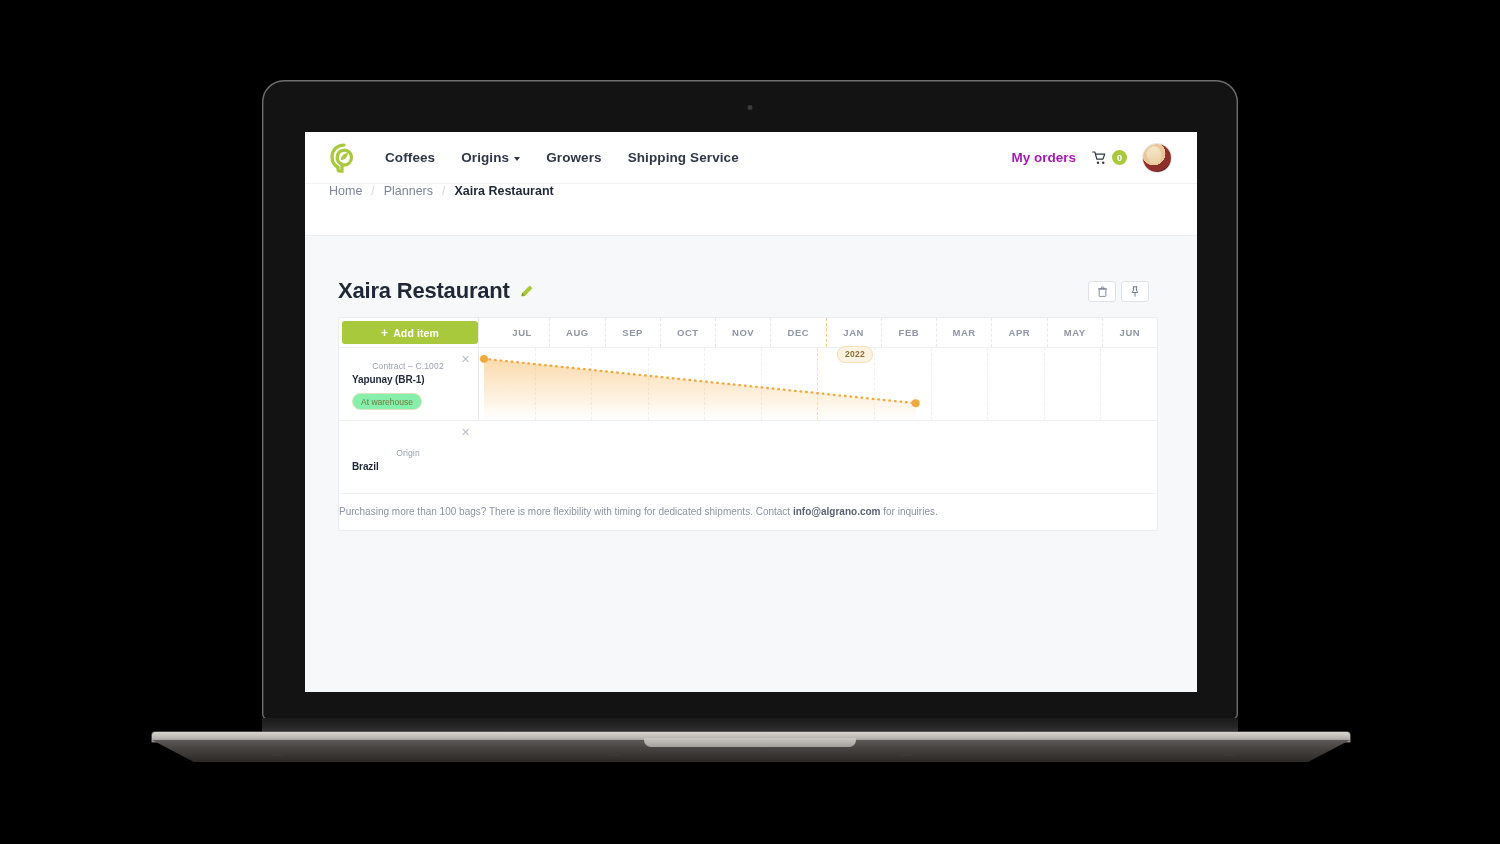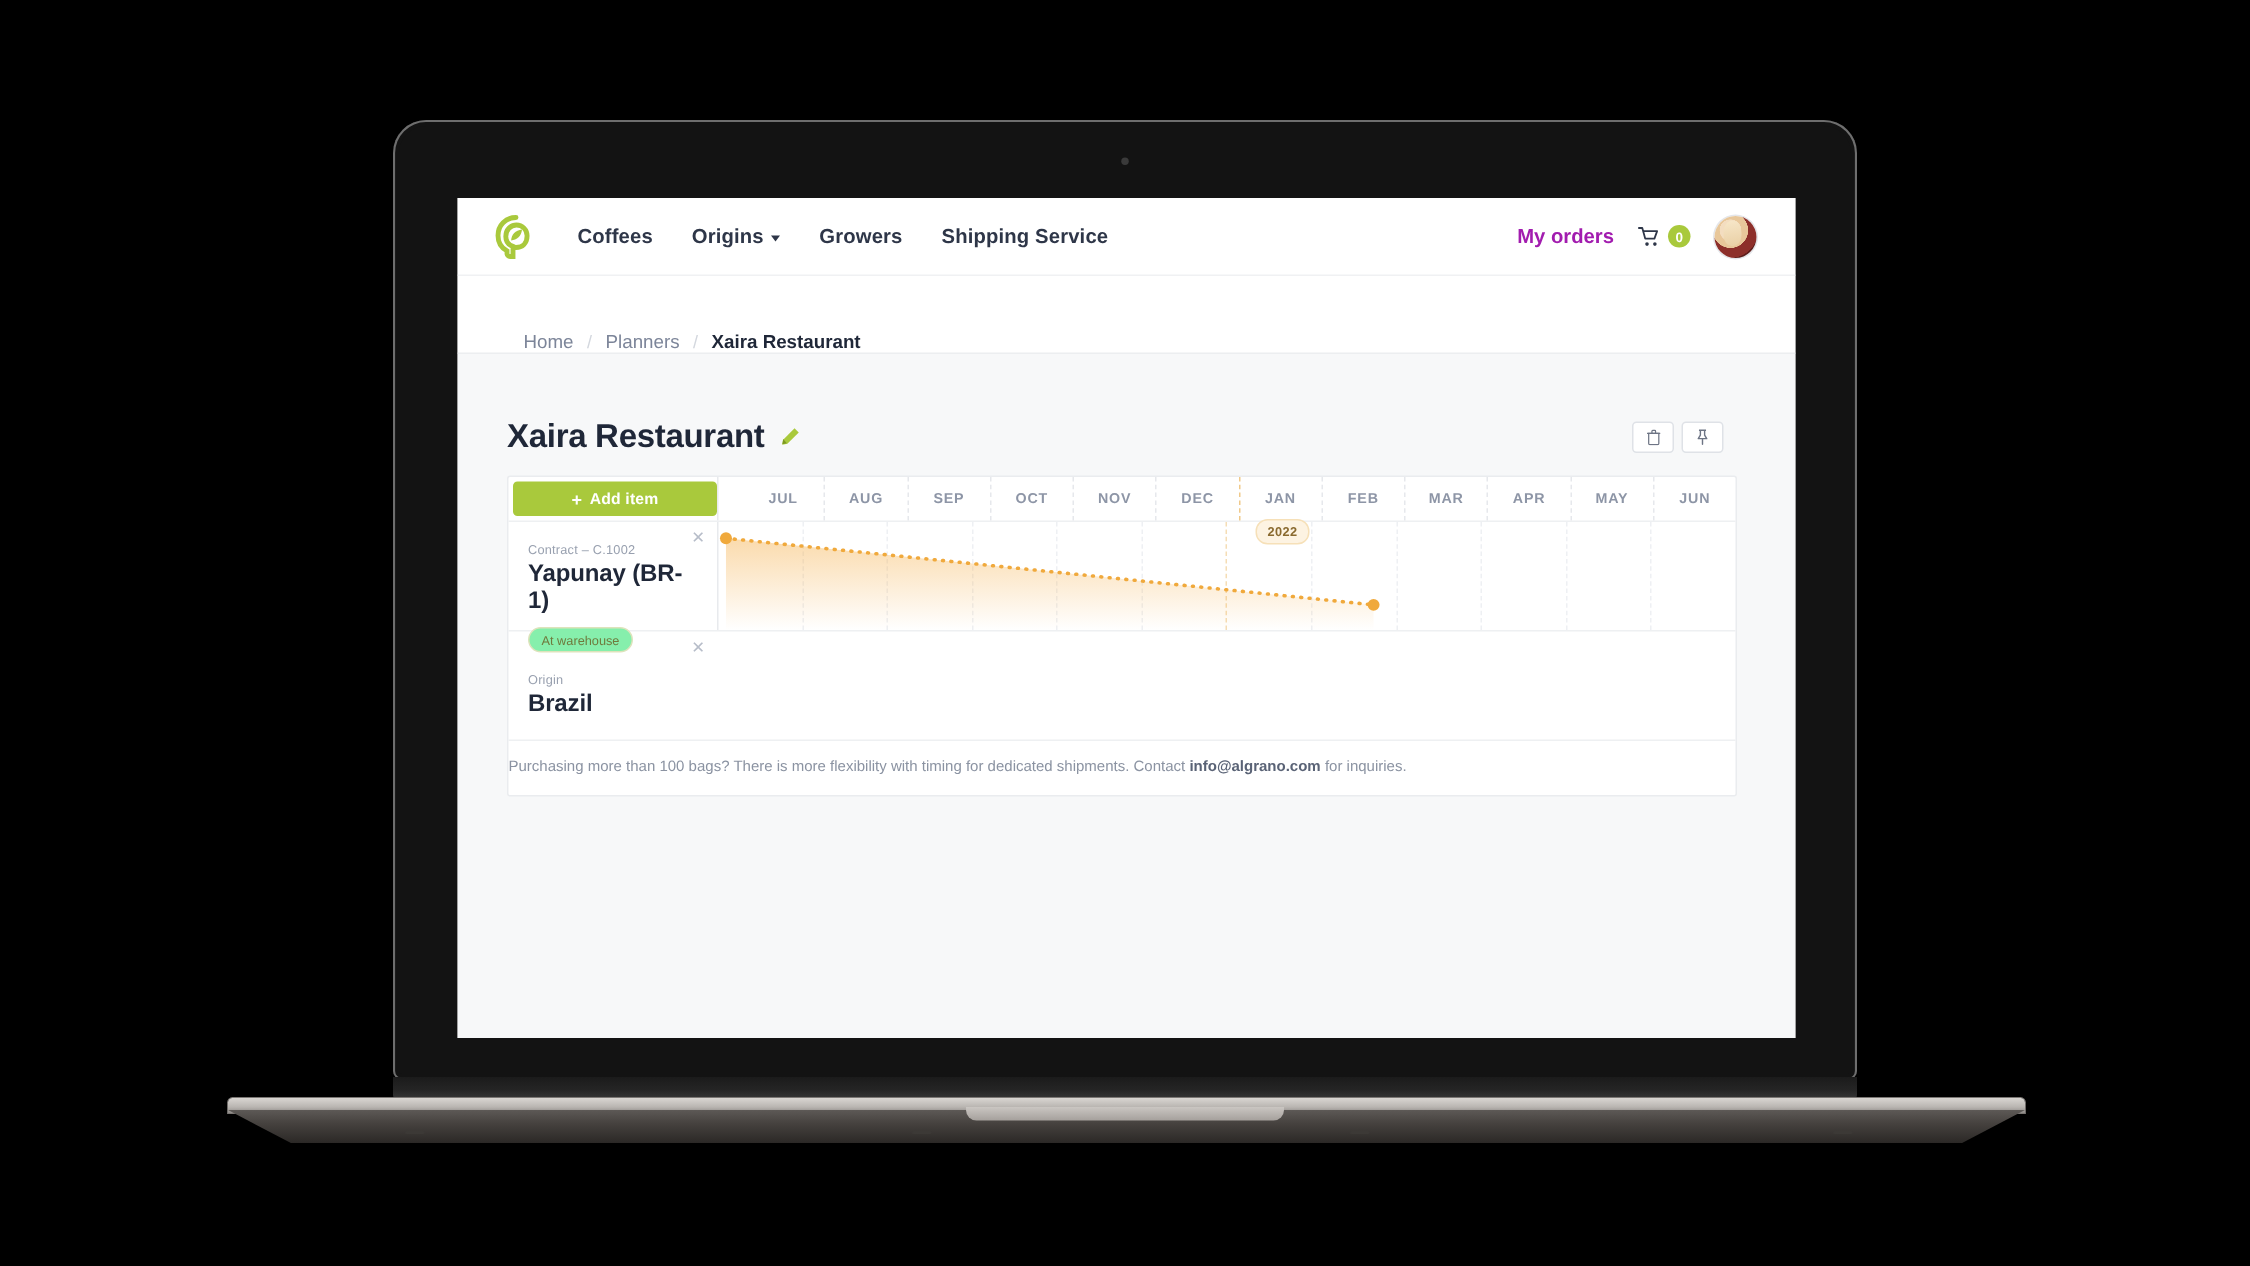--- a/index.html
+++ b/index.html
@@ -122,21 +122,21 @@
   #avatar::after {
     content: ""; position: absolute; left: 22%; top: 14%;
     width: 42%; height: 58%; border-radius: 50% 50% 45% 45%;
     background: linear-gradient(170deg,#f7e7c9,#e9cfa4);
   }
 
   
   #breadcrumb-bar {
     position: absolute; left: 0; top: 52px;
     width: 892px; height: 52px; background: #fff;
-    display: flex; align-items: flex-end; padding-left: 44px;
+    display: flex; align-items: flex-start; padding-left: 24px;
     border-bottom: 1px solid #eceef0;
   }
   .crumb { font-size: 12.5px; color: #7c8599; cursor: pointer; }
   .crumb.current { color: #1f2738; font-weight: 700; cursor: default; }
   .crumb-sep { color: #d3d7de; margin: 0 9px; font-size: 12px; }
 
   
   #page-body {
     position: absolute; left: 0; top: 104px;
     width: 892px; height: 456px; background: #f7f8f9;
@@ -196,22 +196,22 @@
   .row-grid { flex: 1; position: relative; border-left: 1px solid #e8eaed; display: flex; }
   .grid-cell { flex: 1; }
   .grid-cell + .grid-cell { border-left: 1px dashed #eef0f3; }
   .grid-cell.boundary { border-left: 1px dashed #f5ddb5; }
 
   .row-close {
     position: absolute; right: 7px; top: 6px;
     width: 11px; height: 11px; color: #b7bdc9; font-size: 11px;
     line-height: 11px; text-align: center; cursor: pointer;
   }
-  .row-kicker { font-size: 8.5px; color: #98a0af; letter-spacing: .15px; }
-  .row-title { font-size: 16px; font-weight: 700; color: #1f2738; margin-top: 3px; letter-spacing: -.1px; }
+  .row-kicker { font-size: 8.5px; color: #98a0af; letter-spacing: .15px; text-align: center; }
+  .row-title { font-size: 10px; font-weight: 700; color: #1f2738; margin-top: 3px; letter-spacing: -.1px; }
   .row-badge {
     display: inline-block; margin-top: 8px;
     background: #86efac; border: 1px solid #dde3bb; color: #6f7a3d;
     font-size: 8.5px; border-radius: 9px; padding: 2.5px 8px;
   }
 
   #row1 { height: 73px; }
   #row2 { height: 73px; }
   #chart-svg { position: absolute; inset: 0; width: 100%; height: 100%; }
 

